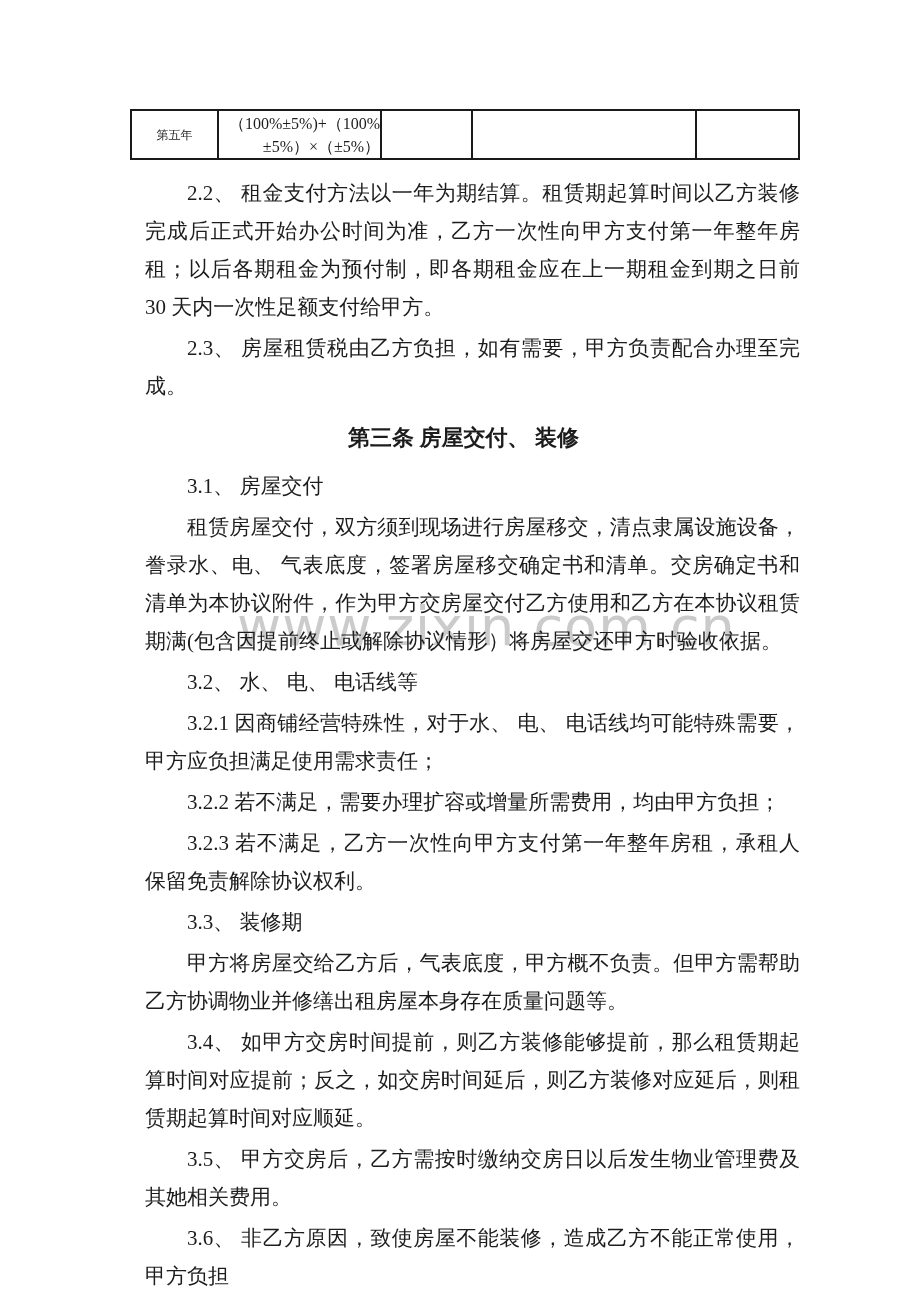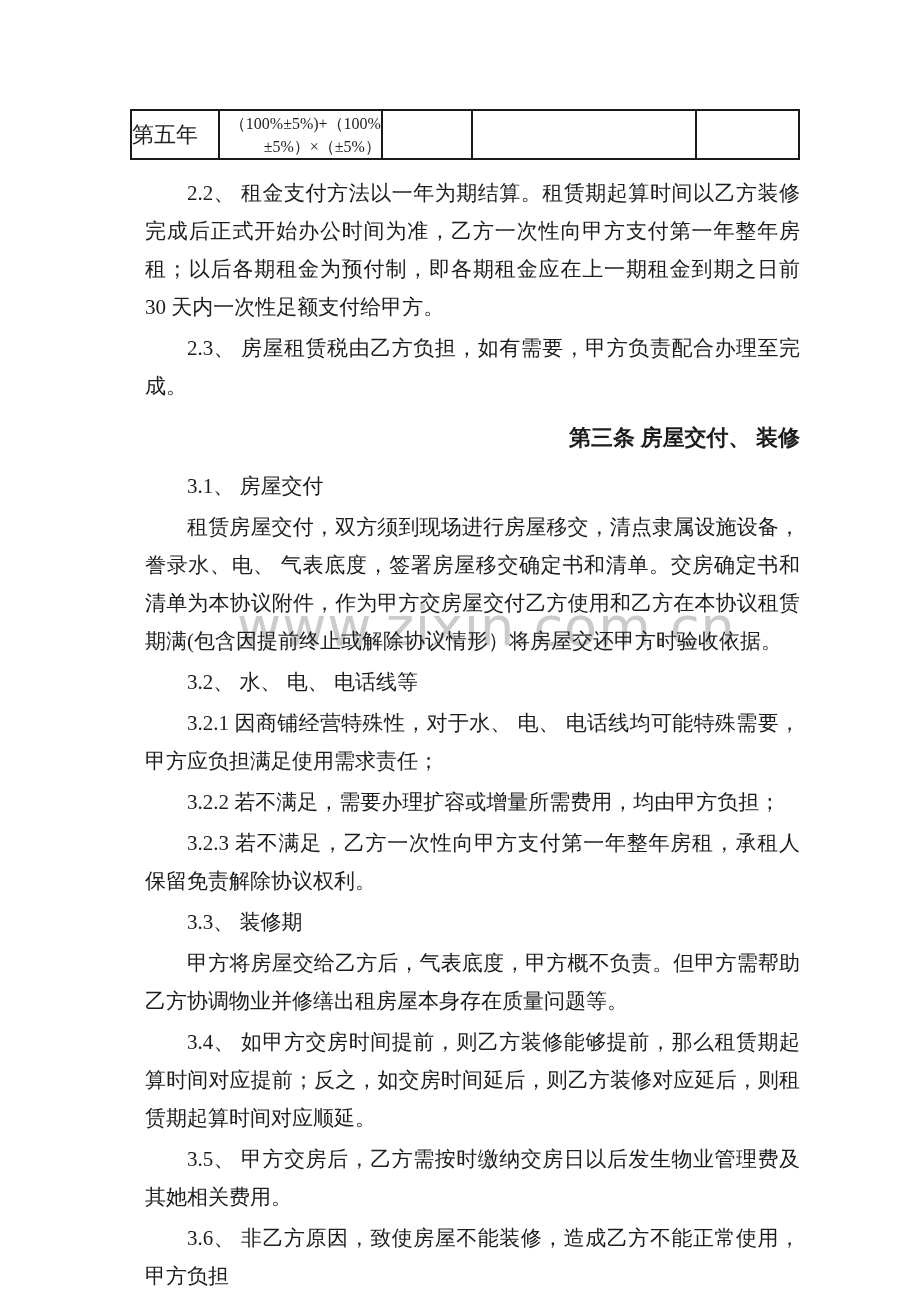--- a/index.html
+++ b/index.html
@@ -45,42 +45,42 @@
     margin-bottom: 14px;
     margin-left: 3px;
     table-layout: fixed;
   }
   table.rent-table td {
     border: 2px solid #1a1a1a;
     padding: 0;
     vertical-align: middle;
     background: #ffffff;
   }
-  td.col-year   { width: 93px;  font-size: 22px; }
+  td.col-year   { width: 93px;  text-align: center; font-size: 12px; }
   td.col-formula{ width: 162px; text-align: right; }
   td.col-e1 { width: 98px; }
   td.col-e2 { width: 246px; }
   td.col-e3 { width: 112px; }
   .formula-line {
     font-size: 16px;
     line-height: 23px;
     white-space: nowrap;
   }
   .row-height { height: 49px; }
   p.body-para {
     margin: 0 0 3px 18px;
     text-indent: 2em;
   }
   h2.section-heading {
     font-size: 22px;
     font-weight: bold;
     margin: 14px 0 10px 0;
     line-height: 38px;
     text-indent: 0;
-    text-align: right;
+    text-align: center;
   }
 </style>
 </head>
 <body>
 
 <div class="page">
 
   <div class="watermark">www.zixin.com.cn</div>
 
   <div class="content">

